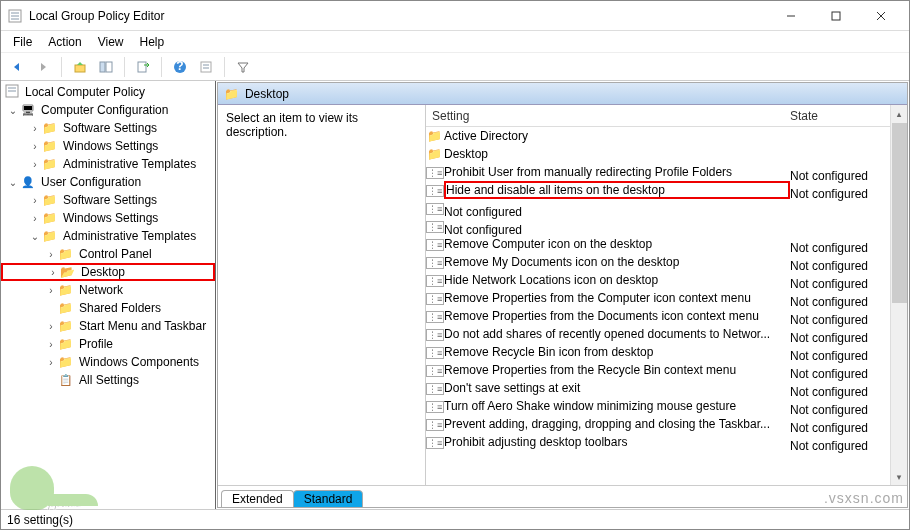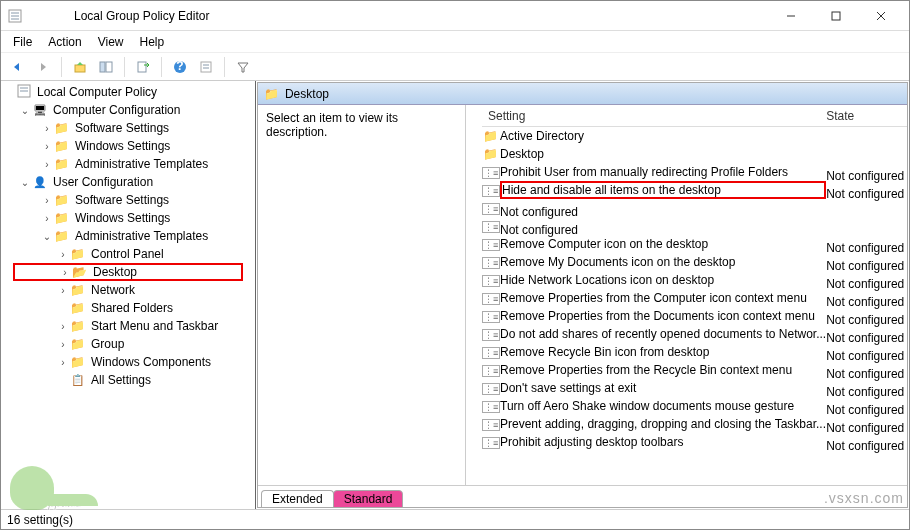--- a/index.html
+++ b/index.html
@@ -1,60 +1,60 @@
 <!DOCTYPE html>
 <html><head>
   <meta charset="utf-8">
   <style>
     * { box-sizing: border-box; margin: 0; padding: 0; font-family: "Segoe UI", Tahoma, sans-serif; font-size: 12px; }
     body { width: 910px; height: 530px; border: 1px solid #888; background: #fff; overflow: hidden; display: flex; flex-direction: column; }
 
-    .titlebar { height: 30px; display: flex; align-items: center; padding: 0 6px; border-bottom: 1px solid #ddd; gap: 45px; }
+    .titlebar { height: 30px; display: flex; align-items: center; padding: 0 6px; border-bottom: 1px solid #ddd; }
     .titlebar .app-icon { width: 16px; height: 16px; margin-right: 6px; display: inline-flex; align-items: center; justify-content: center; }
     .titlebar .title { color: #000; }
     .win-controls { margin-left: auto; display: flex; }
     .win-btn { width: 45px; height: 28px; display: flex; align-items: center; justify-content: center; color: #000; }
     .win-btn svg { stroke: #333; }
 
     .menubar { height: 22px; display: flex; align-items: center; padding: 0 4px; border-bottom: 1px solid #eee; }
     .menu-item { padding: 2px 8px; }
 
     .toolbar { height: 28px; display: flex; align-items: center; padding: 0 4px; border-bottom: 1px solid #ccc; gap: 2px; }
     .tool-btn { width: 24px; height: 24px; display: flex; align-items: center; justify-content: center; }
     .tool-sep { width: 1px; height: 20px; background: #ddd; margin: 0 4px; }
 
     .main { flex: 1; display: flex; overflow: hidden; }
-    .tree-pane { width: 255px; border-right: 1px solid #666; overflow: auto; padding: 2px 12px; }
+    .tree-pane { width: 215px; border-right: 1px solid #666; overflow: auto; padding: 2px 0; }
     .tree-row { display: flex; align-items: center; height: 18px; white-space: nowrap; }
     .tree-toggle { width: 12px; text-align: center; color: #555; font-size: 10px; }
     .tree-icon { width: 16px; text-align: center; margin: 0 3px 0 1px; }
     .tree-label { padding: 0 2px; }
     .hl-red { border: 2px solid #e00; }
 
     .right-pane { flex: 1; display: flex; flex-direction: column; overflow: hidden; border: 1px solid #aaa; margin: 1px; }
     .crumb { background: linear-gradient(#dbe8f7, #b8d2ee); border-bottom: 1px solid #99b; height: 22px; display: flex; align-items: center; padding: 0 6px; }
     .crumb-icon { margin-right: 6px; }
-    .content { flex: 1; display: flex; overflow: hidden; gap: 16px; }
+    .content { flex: 1; display: flex; overflow: hidden; }
     .desc-col { width: 208px; padding: 6px 8px; border-right: 1px solid #ccc; }
     .list-col { flex: 1; display: flex; overflow: hidden; }
     .header-row { display: flex; border-bottom: 1px solid #ddd; height: 22px; align-items: center; color: #333; }
     .h-setting { flex: 1; padding-left: 6px; }
     .h-state { width: 100px; text-align: left; }
     .list-body { flex: 1; overflow: hidden; }
     .list-row { display: flex; align-items: center; height: 18px; }
     .li-icon { width: 18px; text-align: center; }
     .li-text { flex: 1; white-space: nowrap; overflow: hidden; text-overflow: ellipsis; }
     .li-state { width: 100px; white-space: nowrap; margin-top: 8px; }
     .list-wrap { display: flex; flex-direction: column; flex: 1; }
     .scroll-col { width: 17px; background: #f0f0f0; border-left: 1px solid #ddd; display: flex; flex-direction: column; align-items: center; }
     .scroll-btn { height: 17px; width: 100%; display:flex; align-items:center; justify-content:center; color:#666; font-size:9px;}
     .scroll-thumb { width: 15px; flex: 0 0 180px; background: #ccc; margin-top: 1px; }
 
     .tabs { height: 22px; display: flex; align-items: flex-end; padding-left: 3px; border-top: 1px solid #ccc; }
-    .tab { border: 1px solid #aaa; border-top-left-radius: 4px; border-top-right-radius: 4px; padding: 1px 10px; margin-right: -1px; background: #ec4899; position: relative; top: 1px; }
+    .tab { border: 1px solid #aaa; border-top-left-radius: 4px; border-top-right-radius: 4px; padding: 1px 10px; margin-right: -1px; background: #0ea5e9; position: relative; top: 1px; }
     .tab.active { background: #fff; border-bottom: 1px solid #fff; }
 
     .statusbar { height: 20px; border-top: 1px solid #ccc; display: flex; align-items: center; padding: 0 6px; }
 
     .folder { color: #e3b73b; }
     .policy-ico::before { content: "⋮≡"; font-size: 9px; color: #666; border:1px solid #aaa; padding:0 1px; line-height:1; }
     .comp-ico::before { content: "🖥"; font-size: 11px; }
     .user-ico::before { content: "👤"; font-size: 11px; }
     .gear-ico::before { content: "📋"; font-size: 11px; color:#e3b73b;}
 
@@ -227,21 +227,21 @@
         <span class="tree-label">Shared Folders</span>
       </div>
     <div class="tree-row" style="padding-left:44px">
         <span class="tree-toggle">›</span>
         <span class="tree-icon folder">📁</span>
         <span class="tree-label">Start Menu and Taskbar</span>
       </div>
     <div class="tree-row" style="padding-left:44px">
         <span class="tree-toggle">›</span>
         <span class="tree-icon folder">📁</span>
-        <span class="tree-label">Group</span>
+        <span class="tree-label">Profile</span>
       </div>
     <div class="tree-row" style="padding-left:44px">
         <span class="tree-toggle">›</span>
         <span class="tree-icon folder">📁</span>
         <span class="tree-label">Windows Components</span>
       </div>
     <div class="tree-row" style="padding-left:56px">
         <span class="tree-icon gear-ico"></span>
         <span class="tree-label">All Settings</span>
       </div>
@@ -331,21 +331,21 @@
                 <span class="li-text">Remove Properties from the Recycle Bin context menu</span>
                 <span class="li-state">Not configured</span>
               </div>
               <div class="list-row">
                 <span class="li-icon"><span class="policy-ico"></span></span>
                 <span class="li-text">Don't save settings at exit</span>
                 <span class="li-state">Not configured</span>
               </div>
               <div class="list-row">
                 <span class="li-icon"><span class="policy-ico"></span></span>
-                <span class="li-text">Turn off Aero Shake window documents mouse gesture</span>
+                <span class="li-text">Turn off Aero Shake window minimizing mouse gesture</span>
                 <span class="li-state">Not configured</span>
               </div>
               <div class="list-row">
                 <span class="li-icon"><span class="policy-ico"></span></span>
                 <span class="li-text">Prevent adding, dragging, dropping and closing the Taskbar...</span>
                 <span class="li-state">Not configured</span>
               </div>
               <div class="list-row">
                 <span class="li-icon"><span class="policy-ico"></span></span>
                 <span class="li-text">Prohibit adjusting desktop toolbars</span>

